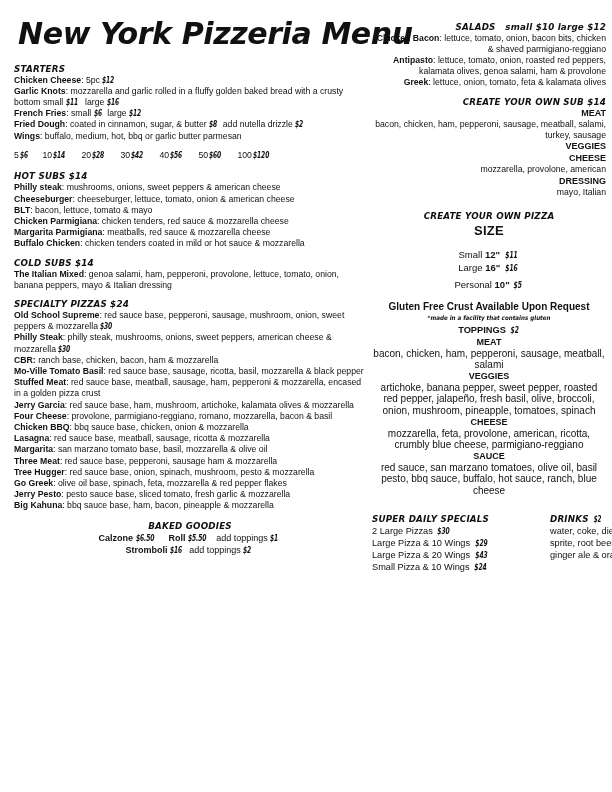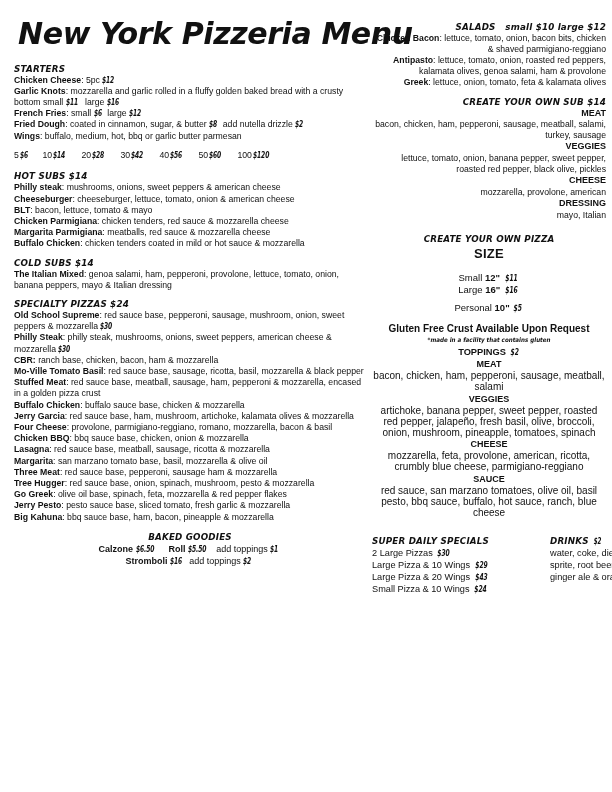--- a/index.html
+++ b/index.html
@@ -255,21 +255,20 @@
       <div class="sec-head">COLD SUBS $14</div>
       <p class="item"><b>The Italian Mixed</b><span>: genoa salami, ham, pepperoni, provolone, lettuce, tomato, onion, banana peppers, mayo &amp; Italian dressing</span></p>
 
       <div class="sec-head">SPECIALTY PIZZAS $24</div>
 
       <p class="item"><b>Old School Supreme</b><span>: red sauce base, pepperoni, sausage, mushroom, onion, sweet peppers &amp; mozzarella </span><span class="p">$30</span></p>
       <p class="item"><b>Philly Steak</b><span>: philly steak, mushrooms, onions, sweet peppers, american cheese &amp; mozzarella </span><span class="p">$30</span></p>
       <p class="item"><b>CBR:</b><span> ranch base, chicken, bacon, ham &amp; mozzarella</span></p>
       <p class="item"><b>Mo-Ville Tomato Basil</b><span>: red sauce base, sausage, ricotta, basil, mozzarella &amp; black pepper</span></p>
       <p class="item"><b>Stuffed Meat</b><span>: red sauce base, meatball, sausage, ham, pepperoni &amp; mozzarella, encased in a golden pizza crust</span></p>
-      <p class="item"><b>Buffalo Chicken</b><span>: buffalo sauce base, chicken &amp; mozzarella</span></p>
       <p class="item"><b>Jerry Garcia</b><span>: red sauce base, ham, mushroom, artichoke, kalamata olives &amp; mozzarella</span></p>
       <p class="item"><b>Four Cheese</b><span>: provolone, parmigiano-reggiano, romano, mozzarella, bacon &amp; basil</span></p>
       <p class="item"><b>Chicken BBQ</b><span>: bbq sauce base, chicken, onion &amp; mozzarella</span></p>
       <p class="item"><b>Lasagna</b><span>: red sauce base, meatball, sausage, ricotta &amp; mozzarella</span></p>
       <p class="item"><b>Margarita</b><span>: san marzano tomato base, basil, mozzarella &amp; olive oil</span></p>
       <p class="item"><b>Three Meat</b><span>: red sauce base, pepperoni, sausage ham &amp; mozzarella</span></p>
       <p class="item"><b>Tree Hugger</b><span>: red sauce base, onion, spinach, mushroom, pesto &amp; mozzarella</span></p>
       <p class="item"><b>Go Greek</b><span>: olive oil base, spinach, feta, mozzarella &amp; red pepper flakes</span></p>
       <p class="item"><b>Jerry Pesto</b><span>: pesto sauce base, sliced tomato, fresh garlic &amp; mozzarella</span></p>
       <p class="item"><b>Big Kahuna</b><span>: bbq sauce base, ham, bacon, pineapple &amp; mozzarella</span></p>
@@ -287,21 +286,20 @@
 
         <div class="sec-head"><span>SALADS</span>&nbsp;&nbsp;&nbsp;<span>small $10 large $12</span></div>
         <p class="item"><b>Chicken Bacon</b><span>: lettuce, tomato, onion, bacon bits, chicken &amp; shaved parmigiano-reggiano</span></p>
         <p class="item"><b>Antipasto</b><span>: lettuce, tomato, onion, roasted red peppers, kalamata olives, genoa salami, ham &amp; provolone</span></p>
         <p class="item"><b>Greek</b><span>: lettuce, onion, tomato, feta &amp; kalamata olives</span></p>
 
         <div class="sec-head">CREATE YOUR OWN SUB $14</div>
         <p class="sub-head">MEAT</p>
         <p class="plain">bacon, chicken, ham, pepperoni, sausage, meatball, salami, turkey, sausage</p>
         <p class="sub-head">VEGGIES</p>
-        <p class="plain">lettuce, tomato, onion, banana pepper, sweet pepper, roasted red pepper, black olive, pickles</p>
         <p class="sub-head">CHEESE</p>
         <p class="plain">mozzarella, provolone, american</p>
         <p class="sub-head">DRESSING</p>
         <p class="plain">mayo, Italian</p>
 
         <div class="cyop">
           <div class="sec-head" style="margin-top:12px">CREATE YOUR OWN PIZZA</div>
           <p class="big-head">SIZE</p>
           <p class="size-line"><span>Small</span> <b>12"</b> <span class="p">$11</span></p>
           <p class="size-line"><span>Large</span> <b>16"</b> <span class="p">$16</span></p>

